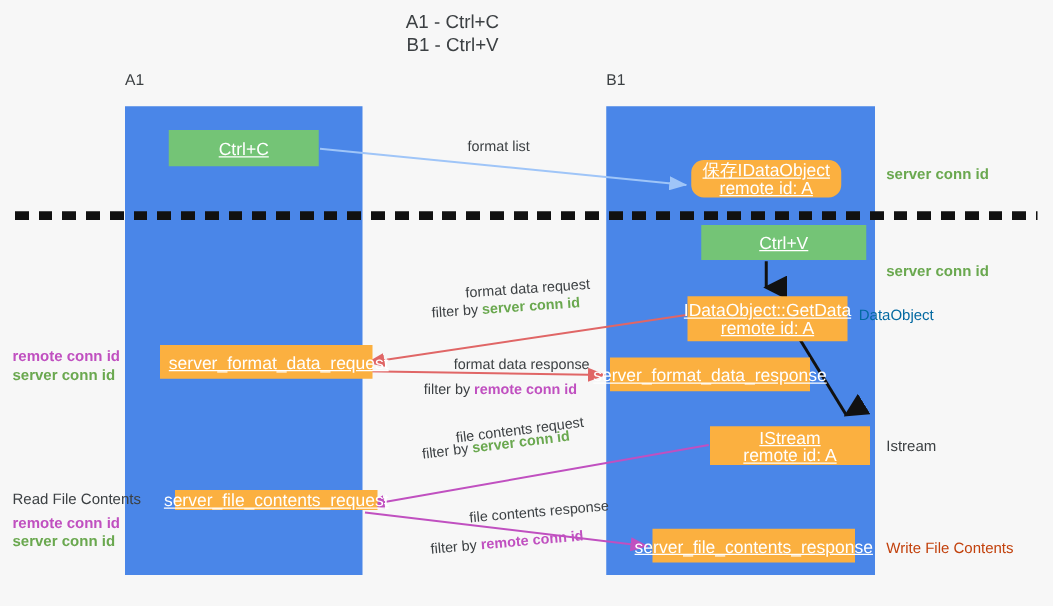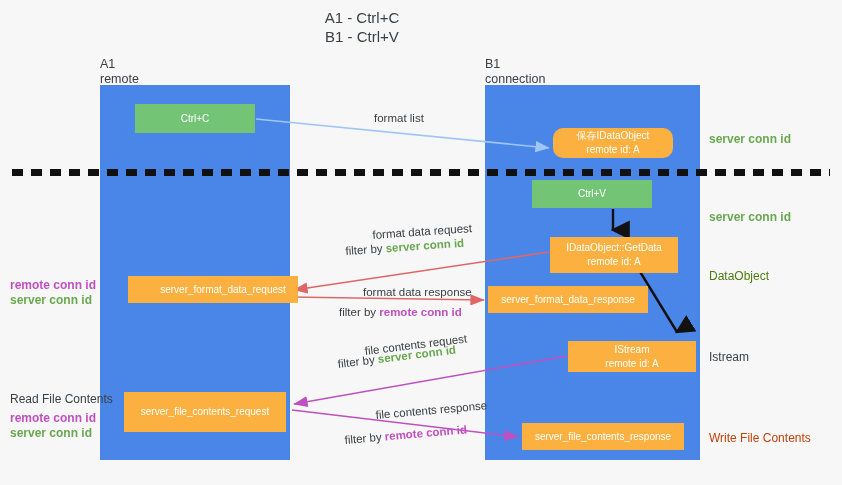--- a/index.html
+++ b/index.html
@@ -53,50 +53,51 @@
   }
 
   
   .node {
     box-sizing: border-box;
     display: flex;
     flex-direction: column;
     align-items: center;
     justify-content: center;
     color: #ffffff;
-    font-size: 10px;
+    font-size: 14px;
     line-height: 14px;
     text-align: center;
     white-space: pre-line;
     padding: 2px 4px;
+    text-decoration: underline;
   }
   .green  { background: #74c476; }
   .orange { background: #fbb040; }
 
   
   #n-ctrlc      { left: 135px; top: 104px; width: 120px; height: 29px; }
   #n-saveido    { left: 553px; top: 128px; width: 120px; height: 30px; border-radius: 10px; }
-  #n-ctrlv      { left: 532px; top: 180px; width: 120px; height: 28px; }
+  #n-ctrlv      { left: 561px; top: 180px; width: 132px; height: 28px; }
   #n-getdata    { left: 550px; top: 237px; width: 128px; height: 36px; }
   #n-sfdreq     { left: 128px; top: 276px; width: 170px; height: 27px; padding-left: 24px; }
   #n-sfdresp    { left: 488px; top: 286px; width: 160px; height: 27px; }
   #n-istream    { left: 568px; top: 341px; width: 128px; height: 31px; }
-  #n-sfcreq     { left: 124px; top: 392px; width: 162px; height: 40px; }
+  #n-sfcreq     { left: 140px; top: 392px; width: 162px; height: 16px; }
   #n-sfcresp    { left: 522px; top: 423px; width: 162px; height: 27px; }
 
   
   .right-label {
     font-size: 12px;
     line-height: 15px;
   }
   .green-txt  { color: #6aa84f; font-weight: bold; }
   .pink-txt   { color: #c050c0; font-weight: bold; }
   #rl-conn1 { left: 709px; top: 132px; }
   #rl-conn2 { left: 709px; top: 210px; }
-  #rl-dataobject { left: 709px; top: 245px; color:#4d7c0f;margin-top:24px; }
+  #rl-dataobject { left: 687px; top: 245px; color:#0369a1; }
   #rl-istream    { left: 709px; top: 350px; color:#3c4043; }
   #rl-writefc    { left: 709px; top: 431px; color:#c2410c; }
 
   
   .left-label { font-size: 12px; line-height: 15px; text-align: left; }
   #ll-block1 { left: 10px; top: 278px; }
   #ll-read   { left: 10px; top: 392px; color:#3c4043; }
   #ll-block2 { left: 10px; top: 411px; }
 
   
@@ -153,26 +154,24 @@
   <line x1="567" y1="356" x2="294" y2="404" stroke="#c050c0" stroke-width="1.6" marker-end="url(#mk-magenta)"></line>
 
   <line x1="292" y1="410" x2="518" y2="437" stroke="#c050c0" stroke-width="1.6" marker-end="url(#mk-magenta)"></line>
 </svg>
 
 <div class="abs" id="title">A1 - Ctrl+C
 B1 - Ctrl+V</div>
 
 <div class="abs col-head" id="head-a1">
   <span>A1</span>
-  <span class="sub">remote</span>
 </div>
 
 <div class="abs col-head" id="head-b1">
   <span>B1</span>
-  <span class="sub">connection</span>
 </div>
 
 <div class="abs" id="dash-line"></div>
 
 <div class="abs node green" id="n-ctrlc">Ctrl+C</div>
 <div class="abs node orange" id="n-saveido">保存IDataObject
 remote id: A</div>
 <div class="abs node green" id="n-ctrlv">Ctrl+V</div>
 <div class="abs node orange" id="n-getdata">IDataObject::GetData
 remote id: A</div>

